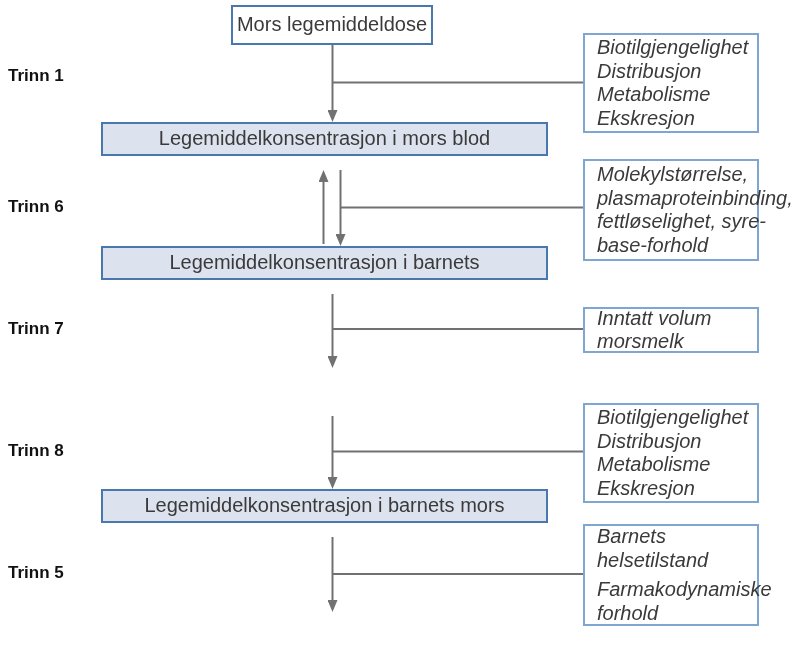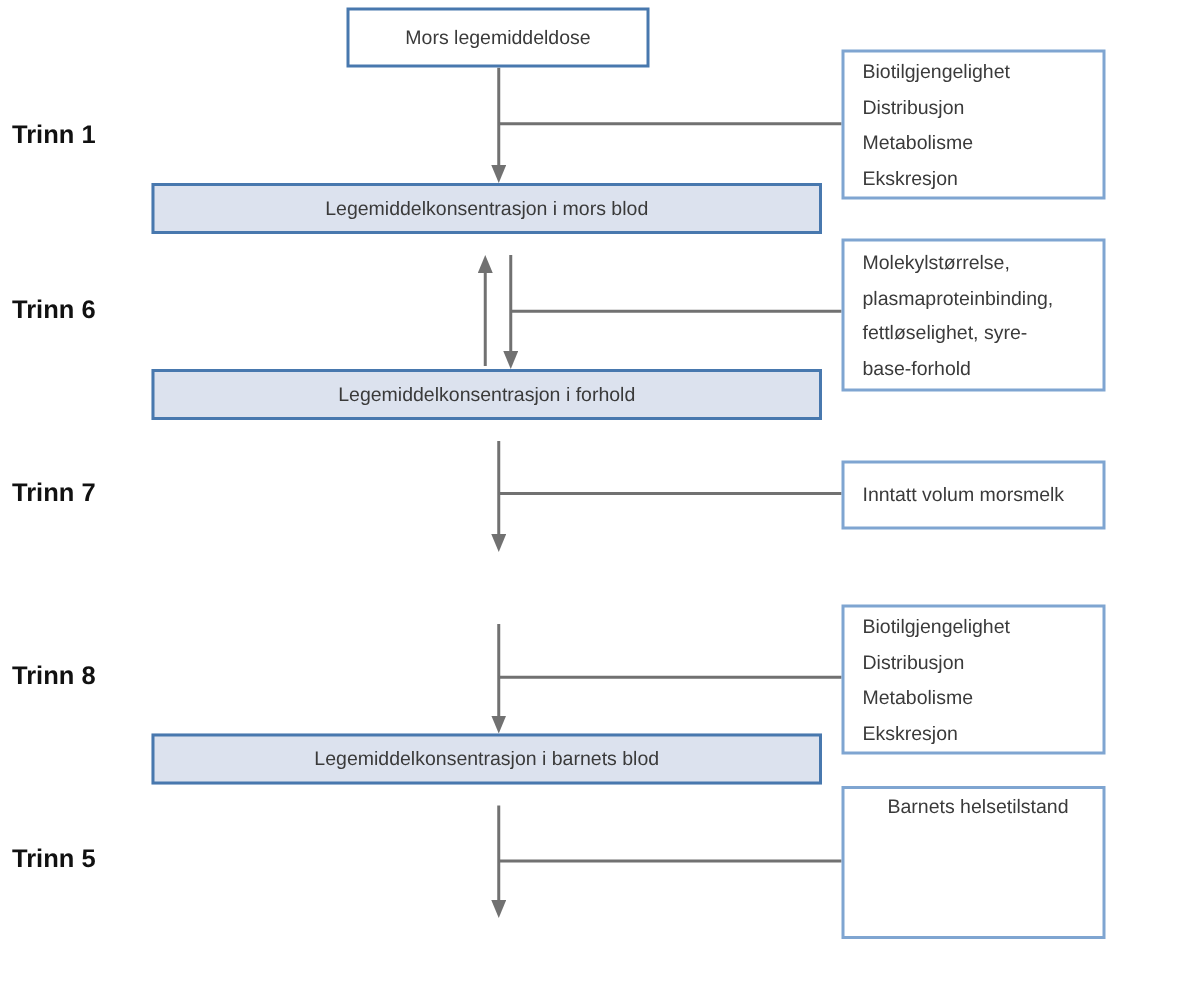--- a/index.html
+++ b/index.html
@@ -20,38 +20,38 @@
   }
   .arrows{position:absolute;left:0;top:0;width:800px;height:660px;pointer-events:none;}
   .flow-line{stroke:var(--arrow);stroke-width:2;fill:none;}
   #arrowhead path{fill:var(--arrow);}
   .step-label{
     position:absolute;left:8px;font-size:17px;font-weight:bold;color:var(--step);
     white-space:nowrap;
   }
   .box{
     position:absolute;box-sizing:border-box;display:flex;align-items:center;
-    font-size:13px;line-height:23.5px;
+    font-size:20px;line-height:23.5px;
   }
   .source-box{
     left:231px;top:5px;width:202px;height:40px;
     background:var(--side-fill);border:2px solid var(--main-border);
     justify-content:center;text-align:center;
   }
   .main-box{
     left:101px;width:447px;height:34px;
     background:var(--main-fill);border:2px solid var(--main-border);
     justify-content:center;text-align:center;
   }
   .side-box{
-    left:561px;width:176px;
+    left:583px;width:176px;
     background:var(--side-fill);border:2px solid var(--side-border);
-    padding-left:12px;padding-right:6px;white-space:pre-line;
+    padding-left:12px;padding-right:6px;white-space:pre-line;font-style:italic;
   }
-  .side-multi{flex-direction:row;align-items:flex-start;justify-content:center;}
+  .side-multi{flex-direction:column;align-items:flex-start;justify-content:center;}
   .side-box .para{white-space:pre-line;}
   .side-box .para + .para{margin-top:6px;}
 </style>
 </head>
 <body>
 
 <div class="canvas">
 
   <svg class="arrows" viewBox="0 0 800 660" xmlns="http://www.w3.org/2000/svg">
     <defs>
@@ -70,42 +70,44 @@
     <line class="flow-line" x1="332.5" y1="294" x2="332.5" y2="358" marker-end="url(#arrowhead)"></line>
     <line class="flow-line" x1="332.5" y1="329" x2="583" y2="329"></line>
 
     <line class="flow-line" x1="332.5" y1="416" x2="332.5" y2="479" marker-end="url(#arrowhead)"></line>
     <line class="flow-line" x1="332.5" y1="451.5" x2="583" y2="451.5"></line>
 
     <line class="flow-line" x1="332.5" y1="537" x2="332.5" y2="602" marker-end="url(#arrowhead)"></line>
     <line class="flow-line" x1="332.5" y1="574" x2="583" y2="574"></line>
   </svg>
 
-  <div class="step-label" style="top:80px">Trinn 1</div>
+  <div class="step-label" style="top:66px">Trinn 1</div>
   <div class="step-label" style="top:197px">Trinn 6</div>
   <div class="step-label" style="top:319px">Trinn 7</div>
   <div class="step-label" style="top:441px">Trinn 8</div>
   <div class="step-label" style="top:563px">Trinn 5</div>
 
   <div class="box source-box">Mors legemiddeldose</div>
 
   <div class="box main-box" style="top:122px">Legemiddelkonsentrasjon i mors blod</div>
-  <div class="box main-box" style="top:246px">Legemiddelkonsentrasjon i forhold</div>
-  <div class="box main-box" style="top:489px">Legemiddelkonsentrasjon i barnets blod</div>
+  <div class="box main-box" style="top:246px">Legemiddelkonsentrasjon i barnets</div>
+  <div class="box main-box" style="top:489px">Legemiddelkonsentrasjon i barnets mors</div>
 
   <div class="box side-box" style="top:33px;height:100px">Biotilgjengelighet
 Distribusjon
 Metabolisme
 Ekskresjon</div>
   <div class="box side-box" style="top:159px;height:102px">Molekylstørrelse,
 plasmaproteinbinding,
 fettløselighet, syre-
 base-forhold</div>
   <div class="box side-box" style="top:307px;height:46px">Inntatt volum morsmelk</div>
   <div class="box side-box" style="top:403px;height:100px">Biotilgjengelighet
 Distribusjon
 Metabolisme
 Ekskresjon</div>
   <div class="box side-box side-multi" style="top:524px;height:102px">
     <div class="para">Barnets helsetilstand</div>
+    <div class="para">Farmakodynamiske
+forhold</div>
   </div>
 
 </div>
 
 </body></html>

